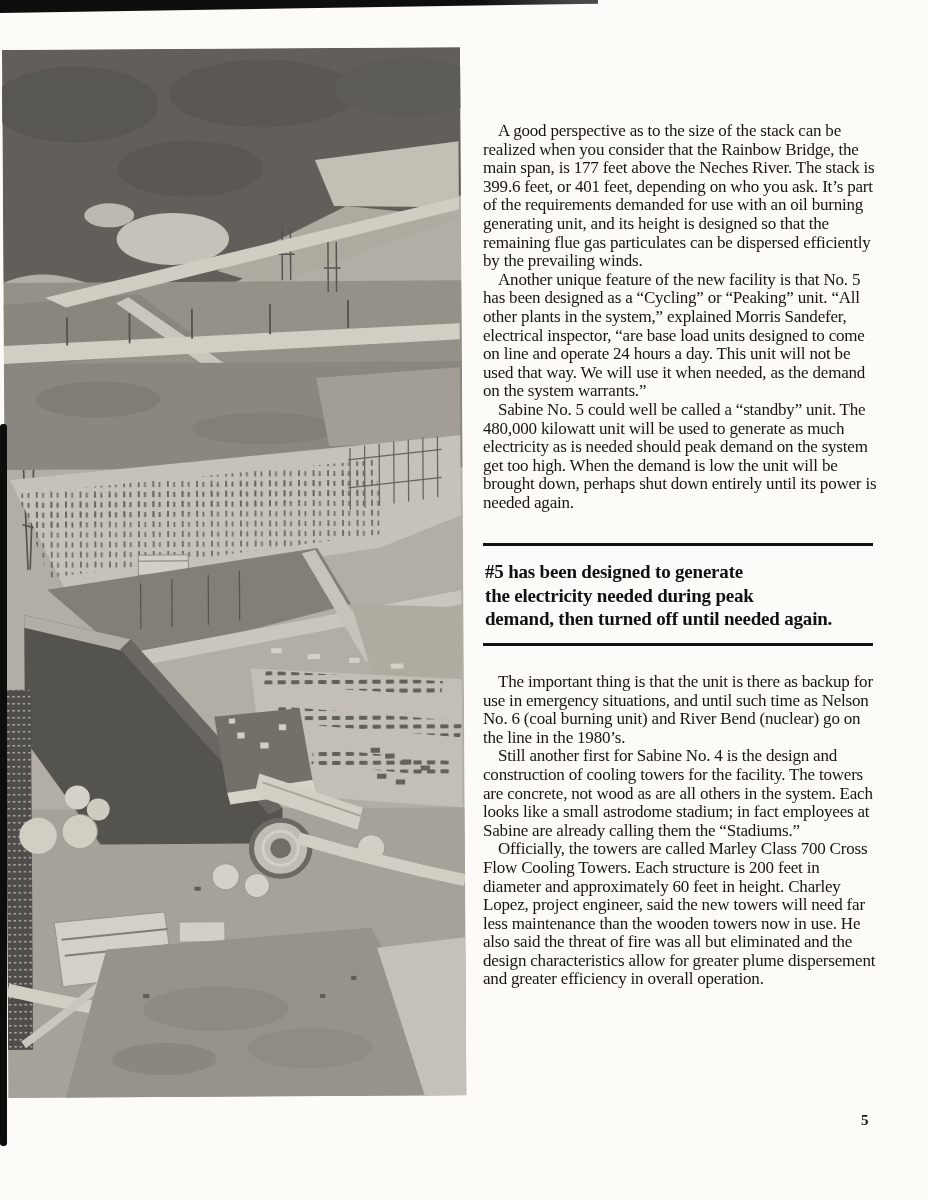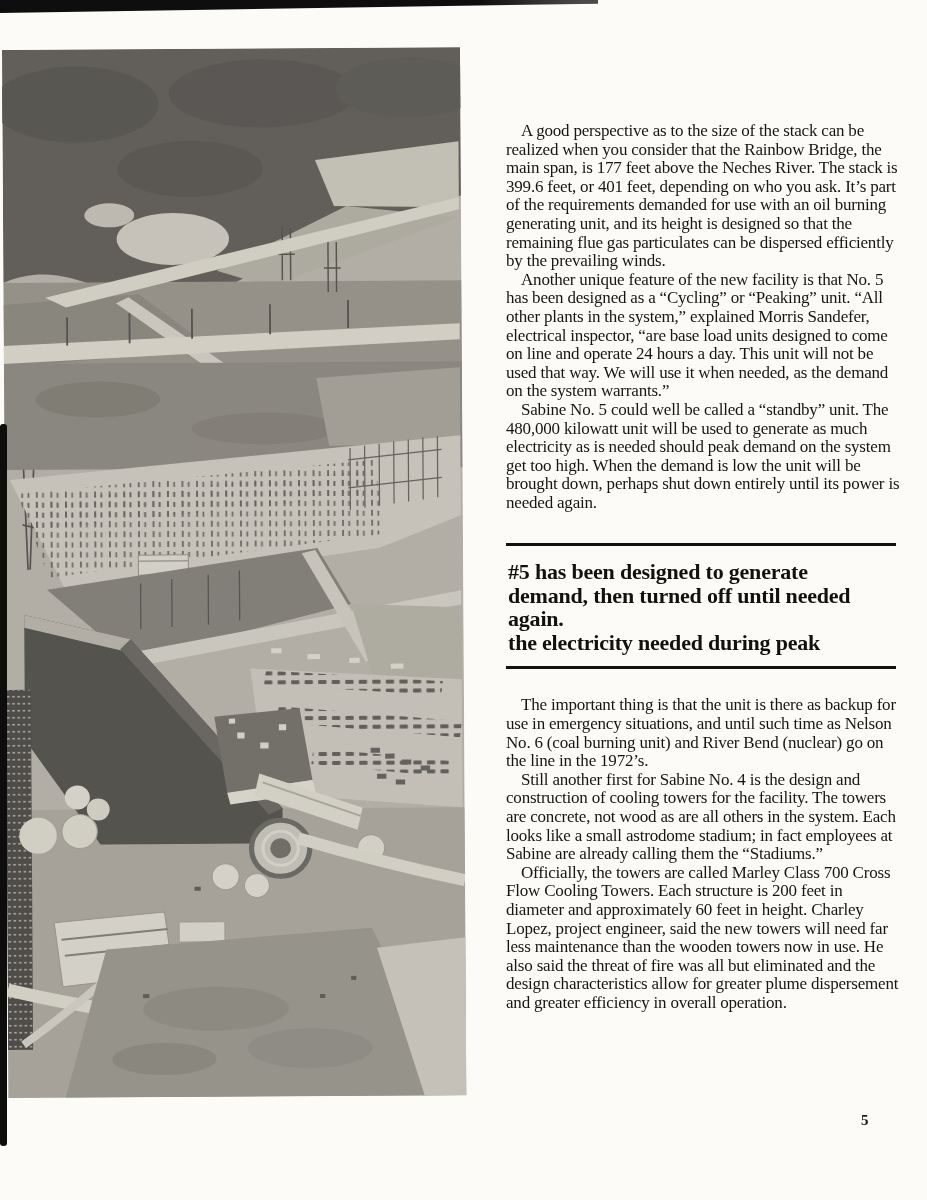--- a/index.html
+++ b/index.html
@@ -19,32 +19,32 @@
     position:absolute;left:0;top:424px;width:7px;height:722px;
     background:#0d0d0c;border-radius:3px;
   }
   .photo{
     position:absolute;left:2px;top:50px;width:458px;height:1048px;
     transform:rotate(-0.35deg);transform-origin:top left;
     overflow:hidden;
   }
   .photo svg{display:block;width:100%;height:100%;}
   .col{
-    position:absolute;left:506px;top:122px;width:394px;
+    position:absolute;left:483px;top:122px;width:394px;
   }
   .col p{
     margin:0;text-indent:15px;
     font-size:17px;line-height:18.6px;letter-spacing:-0.2px;
     color:#181511;
   }
   .quote-block{margin-top:31px;}
   .rule{border:0;border-top:3px solid #121212;margin:0;width:390px;}
   .quote-text{padding:14px 0 12px 2px;}
   .quote-line{
-    font-size:22px;line-height:23.5px;font-weight:bold;
+    font-size:19px;line-height:23.5px;font-weight:bold;
     letter-spacing:-0.2px;color:#131110;
   }
   .body-after{margin-top:27px;}
   .page-number{
     position:absolute;left:861px;top:1112px;
     font-size:15px;font-weight:bold;color:#1b1815;
   }
 </style>
 </head>
 <body>
@@ -233,28 +233,28 @@
 
   <div class="col">
     <p>A good perspective as to the size of the stack can be realized when you consider that the Rainbow Bridge, the main span, is 177 feet above the Neches River. The stack is 399.6 feet, or 401 feet, depending on who you ask. It’s part of the requirements demanded for use with an oil burning generating unit, and its height is designed so that the remaining flue gas particulates can be dispersed efficiently by the prevailing winds.</p>
     <p>Another unique feature of the new facility is that No. 5 has been designed as a “Cycling” or “Peaking” unit. “All other plants in the system,” explained Morris Sandefer, electrical inspector, “are base load units designed to come on line and operate 24 hours a day. This unit will not be used that way. We will use it when needed, as the demand on the system warrants.”</p>
     <p>Sabine No. 5 could well be called a “standby” unit. The 480,000 kilowatt unit will be used to generate as much electricity as is needed should peak demand on the system get too high. When the demand is low the unit will be brought down, perhaps shut down entirely until its power is needed again.</p>
 
     <div class="quote-block">
       <hr class="rule">
       <div class="quote-text">
         <div class="quote-line">#5 has been designed to generate</div>
+        <div class="quote-line">the electricity needed during peak</div>
         <div class="quote-line">demand, then turned off until needed again.</div>
-        <div class="quote-line">the electricity needed during peak</div>
       </div>
       <hr class="rule">
     </div>
 
     <div class="body-after">
-      <p>The important thing is that the unit is there as backup for use in emergency situations, and until such time as Nelson No. 6 (coal burning unit) and River Bend (nuclear) go on the line in the 1972’s.</p>
+      <p>The important thing is that the unit is there as backup for use in emergency situations, and until such time as Nelson No. 6 (coal burning unit) and River Bend (nuclear) go on the line in the 1980’s.</p>
       <p>Still another first for Sabine No. 4 is the design and construction of cooling towers for the facility. The towers are concrete, not wood as are all others in the system. Each looks like a small astrodome stadium; in fact employees at Sabine are already calling them the “Stadiums.”</p>
       <p>Officially, the towers are called Marley Class 700 Cross Flow Cooling Towers. Each structure is 200 feet in diameter and approximately 60 feet in height. Charley Lopez, project engineer, said the new towers will need far less maintenance than the wooden towers now in use. He also said the threat of fire was all but eliminated and the design characteristics allow for greater plume dispersement and greater efficiency in overall operation.</p>
     </div>
   </div>
 
   <div class="page-number">5</div>
 
 </div>
 
 </body></html>

